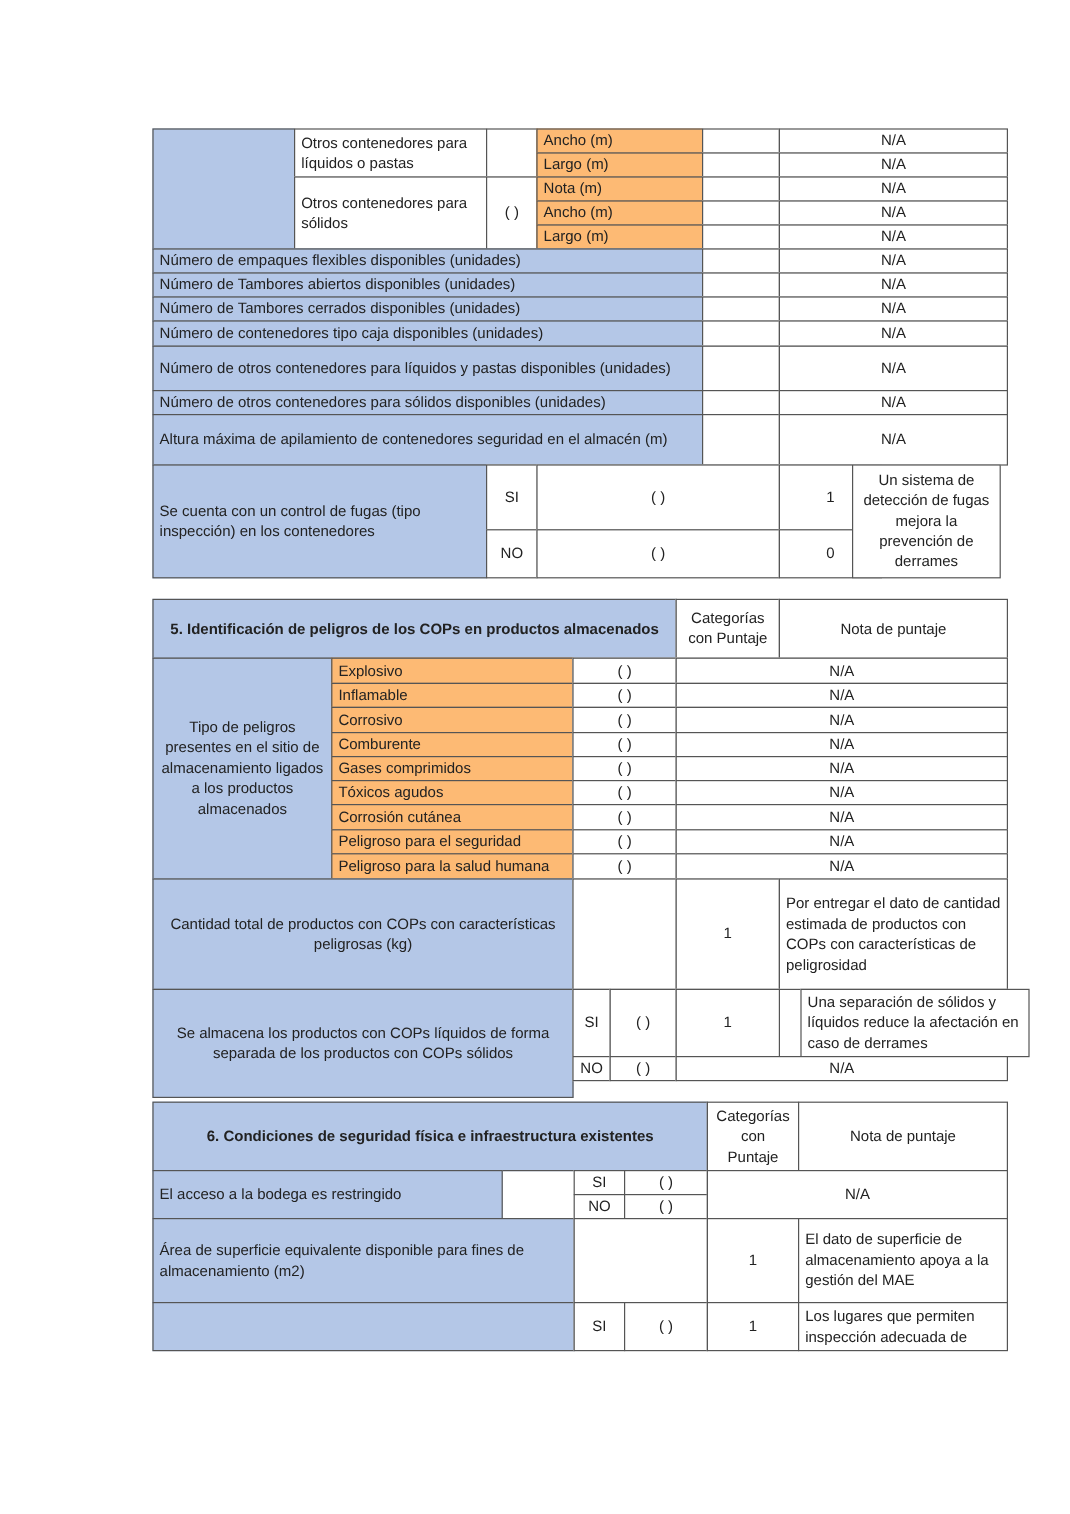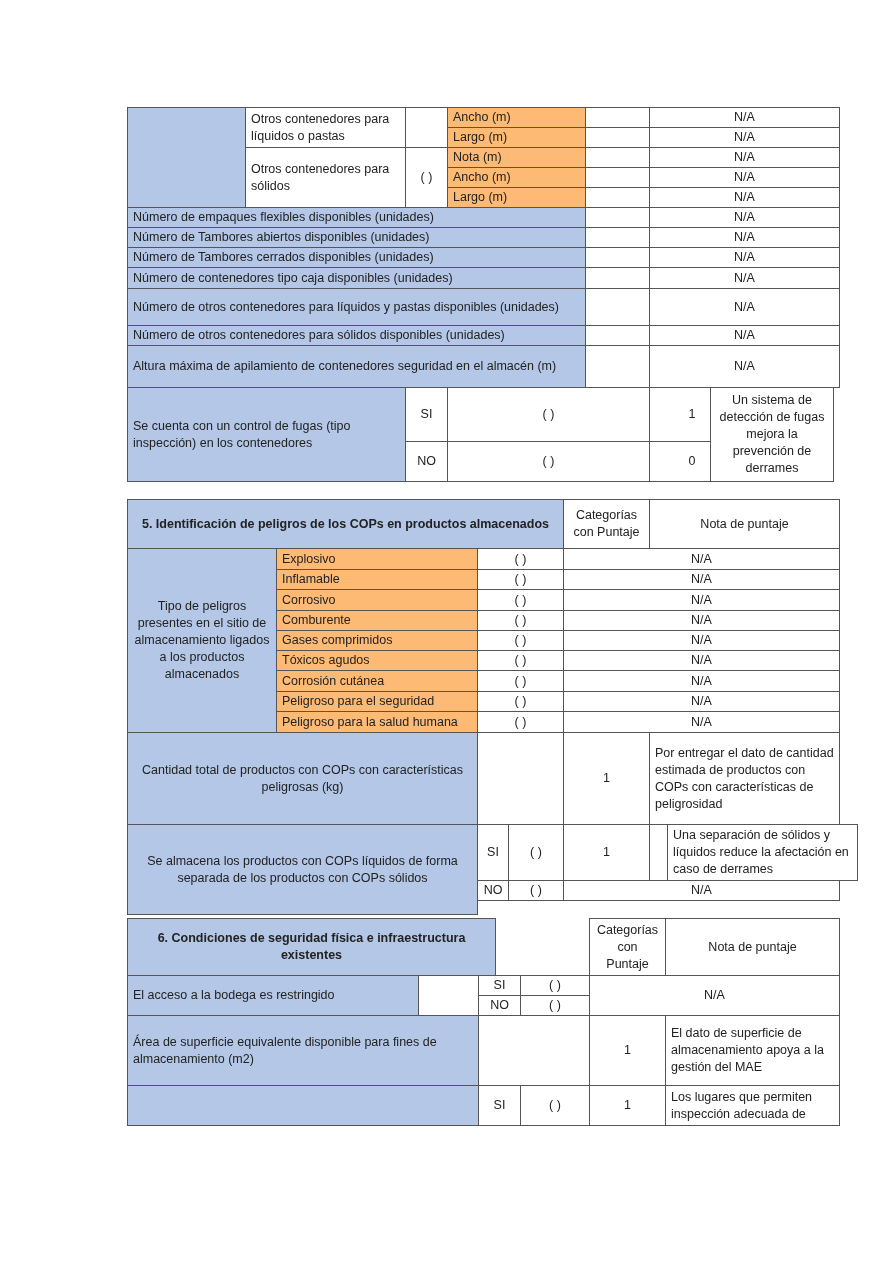--- a/index.html
+++ b/index.html
@@ -122,21 +122,21 @@
   <div class="c w ctr" style="left:477px;top:824px;width:32px;height:57px;">SI</div>
   <div class="c w ctr" style="left:508px;top:824px;width:56px;height:57px;">( )</div>
   <div class="c w ctr" style="left:563px;top:824px;width:87px;height:57px;">1</div>
   <div class="c w" style="left:649px;top:824px;width:191px;height:57px;margin-left:18px;">Una separación de sólidos y líquidos reduce la afectación en caso de derrames</div>
   <div class="c w ctr" style="left:477px;top:880px;width:32px;height:21px;">NO</div>
   <div class="c w ctr" style="left:508px;top:880px;width:56px;height:21px;">( )</div>
   <div class="c w ctr" style="left:563px;top:880px;width:277px;height:21px;">N/A</div>
 </div>
 
 <div>
-  <div class="c b ctr bold" style="left:127px;top:918px;width:369px;height:58px;">6. Condiciones de seguridad física e infraestructura existentes</div>
+  <div class="c b ctr bold" style="left:127px;top:918px;width:463px;height:58px;">6. Condiciones de seguridad física e infraestructura existentes</div>
   <div class="c w ctr" style="left:589px;top:918px;width:77px;height:58px;">Categorías con Puntaje</div>
   <div class="c w ctr" style="left:665px;top:918px;width:175px;height:58px;">Nota de puntaje</div>
 
   <div class="c b" style="left:127px;top:975px;width:292px;height:41px;">El acceso a la bodega es restringido</div>
   <div class="c w ctr" style="left:478px;top:975px;width:43px;height:21px;">SI</div>
   <div class="c w ctr" style="left:520px;top:975px;width:70px;height:21px;">( )</div>
   <div class="c w ctr" style="left:478px;top:995px;width:43px;height:21px;">NO</div>
   <div class="c w ctr" style="left:520px;top:995px;width:70px;height:21px;">( )</div>
   <div class="c w ctr" style="left:589px;top:975px;width:251px;height:41px;">N/A</div>
 

